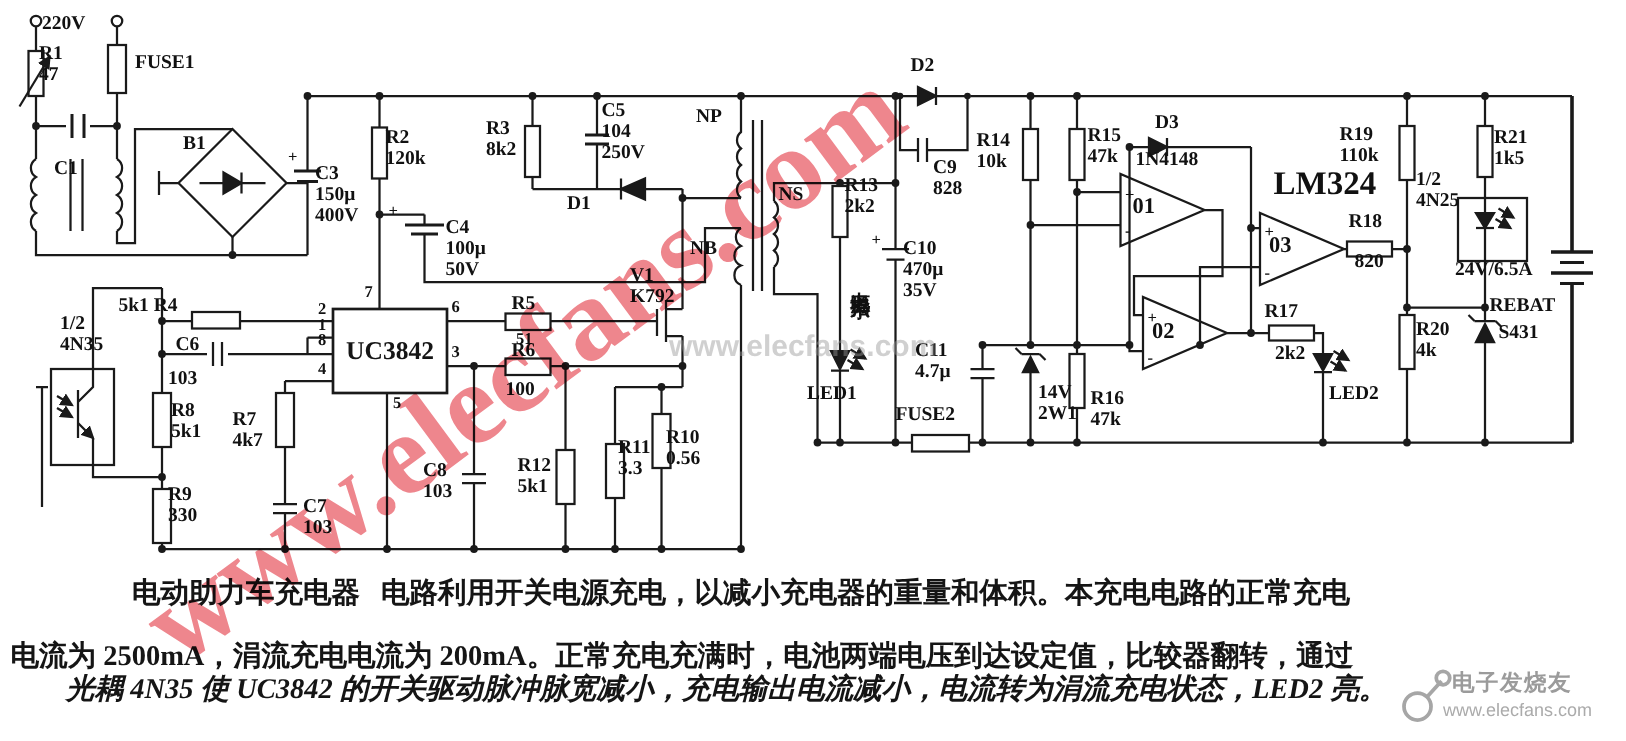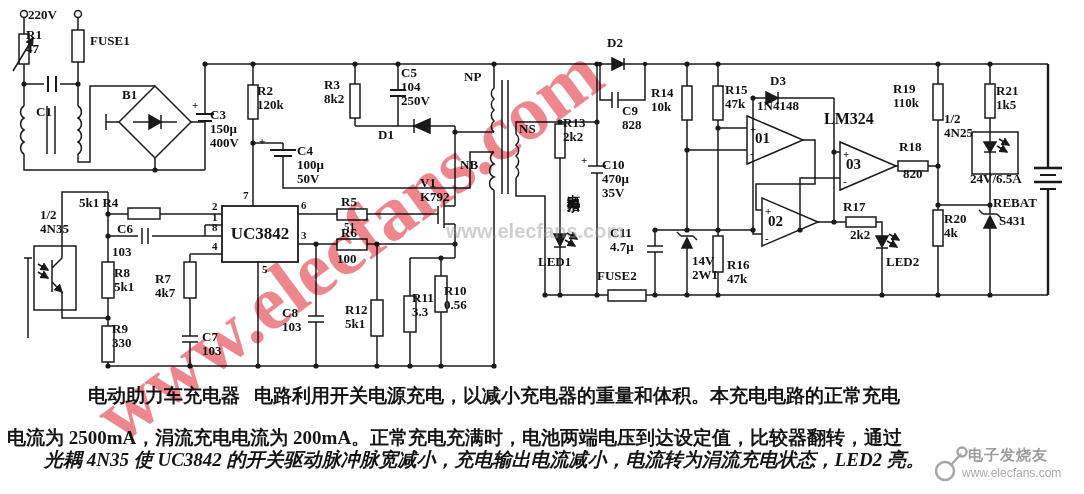--- a/index.html
+++ b/index.html
@@ -333,21 +333,21 @@
 47k</span>
     <span class="L" style="left:651px;top:86px">R14
 10k</span>
     <span class="L" style="left:725px;top:83px">R15
 47k</span>
     <span class="L" style="left:770px;top:74px">D3</span>
     <span class="L" style="left:757px;top:99px">1N4148</span>
     <span class="L big" style="left:755px;top:130px">01</span>
     <span class="L big" style="left:768px;top:213px">02</span>
     <span class="L big" style="left:846px;top:156px">03</span>
-    <span class="L" style="left:824px;top:110px;font-size:16px">LM324</span>
+    <span class="L" style="left:849px;top:110px;font-size:22px">LM324</span>
     <span class="L" style="left:843px;top:200px">R17</span>
     <span class="L" style="left:850px;top:228px">2k2</span>
     <span class="L" style="left:886px;top:255px">LED2</span>
     <span class="L" style="left:899px;top:140px">R18</span>
     <span class="L" style="left:903px;top:167px">820</span>
     <span class="L" style="left:893px;top:82px">R19
 110k</span>
     <span class="L" style="left:944px;top:212px">R20
 4k</span>
     <span class="L" style="left:996px;top:84px">R21

